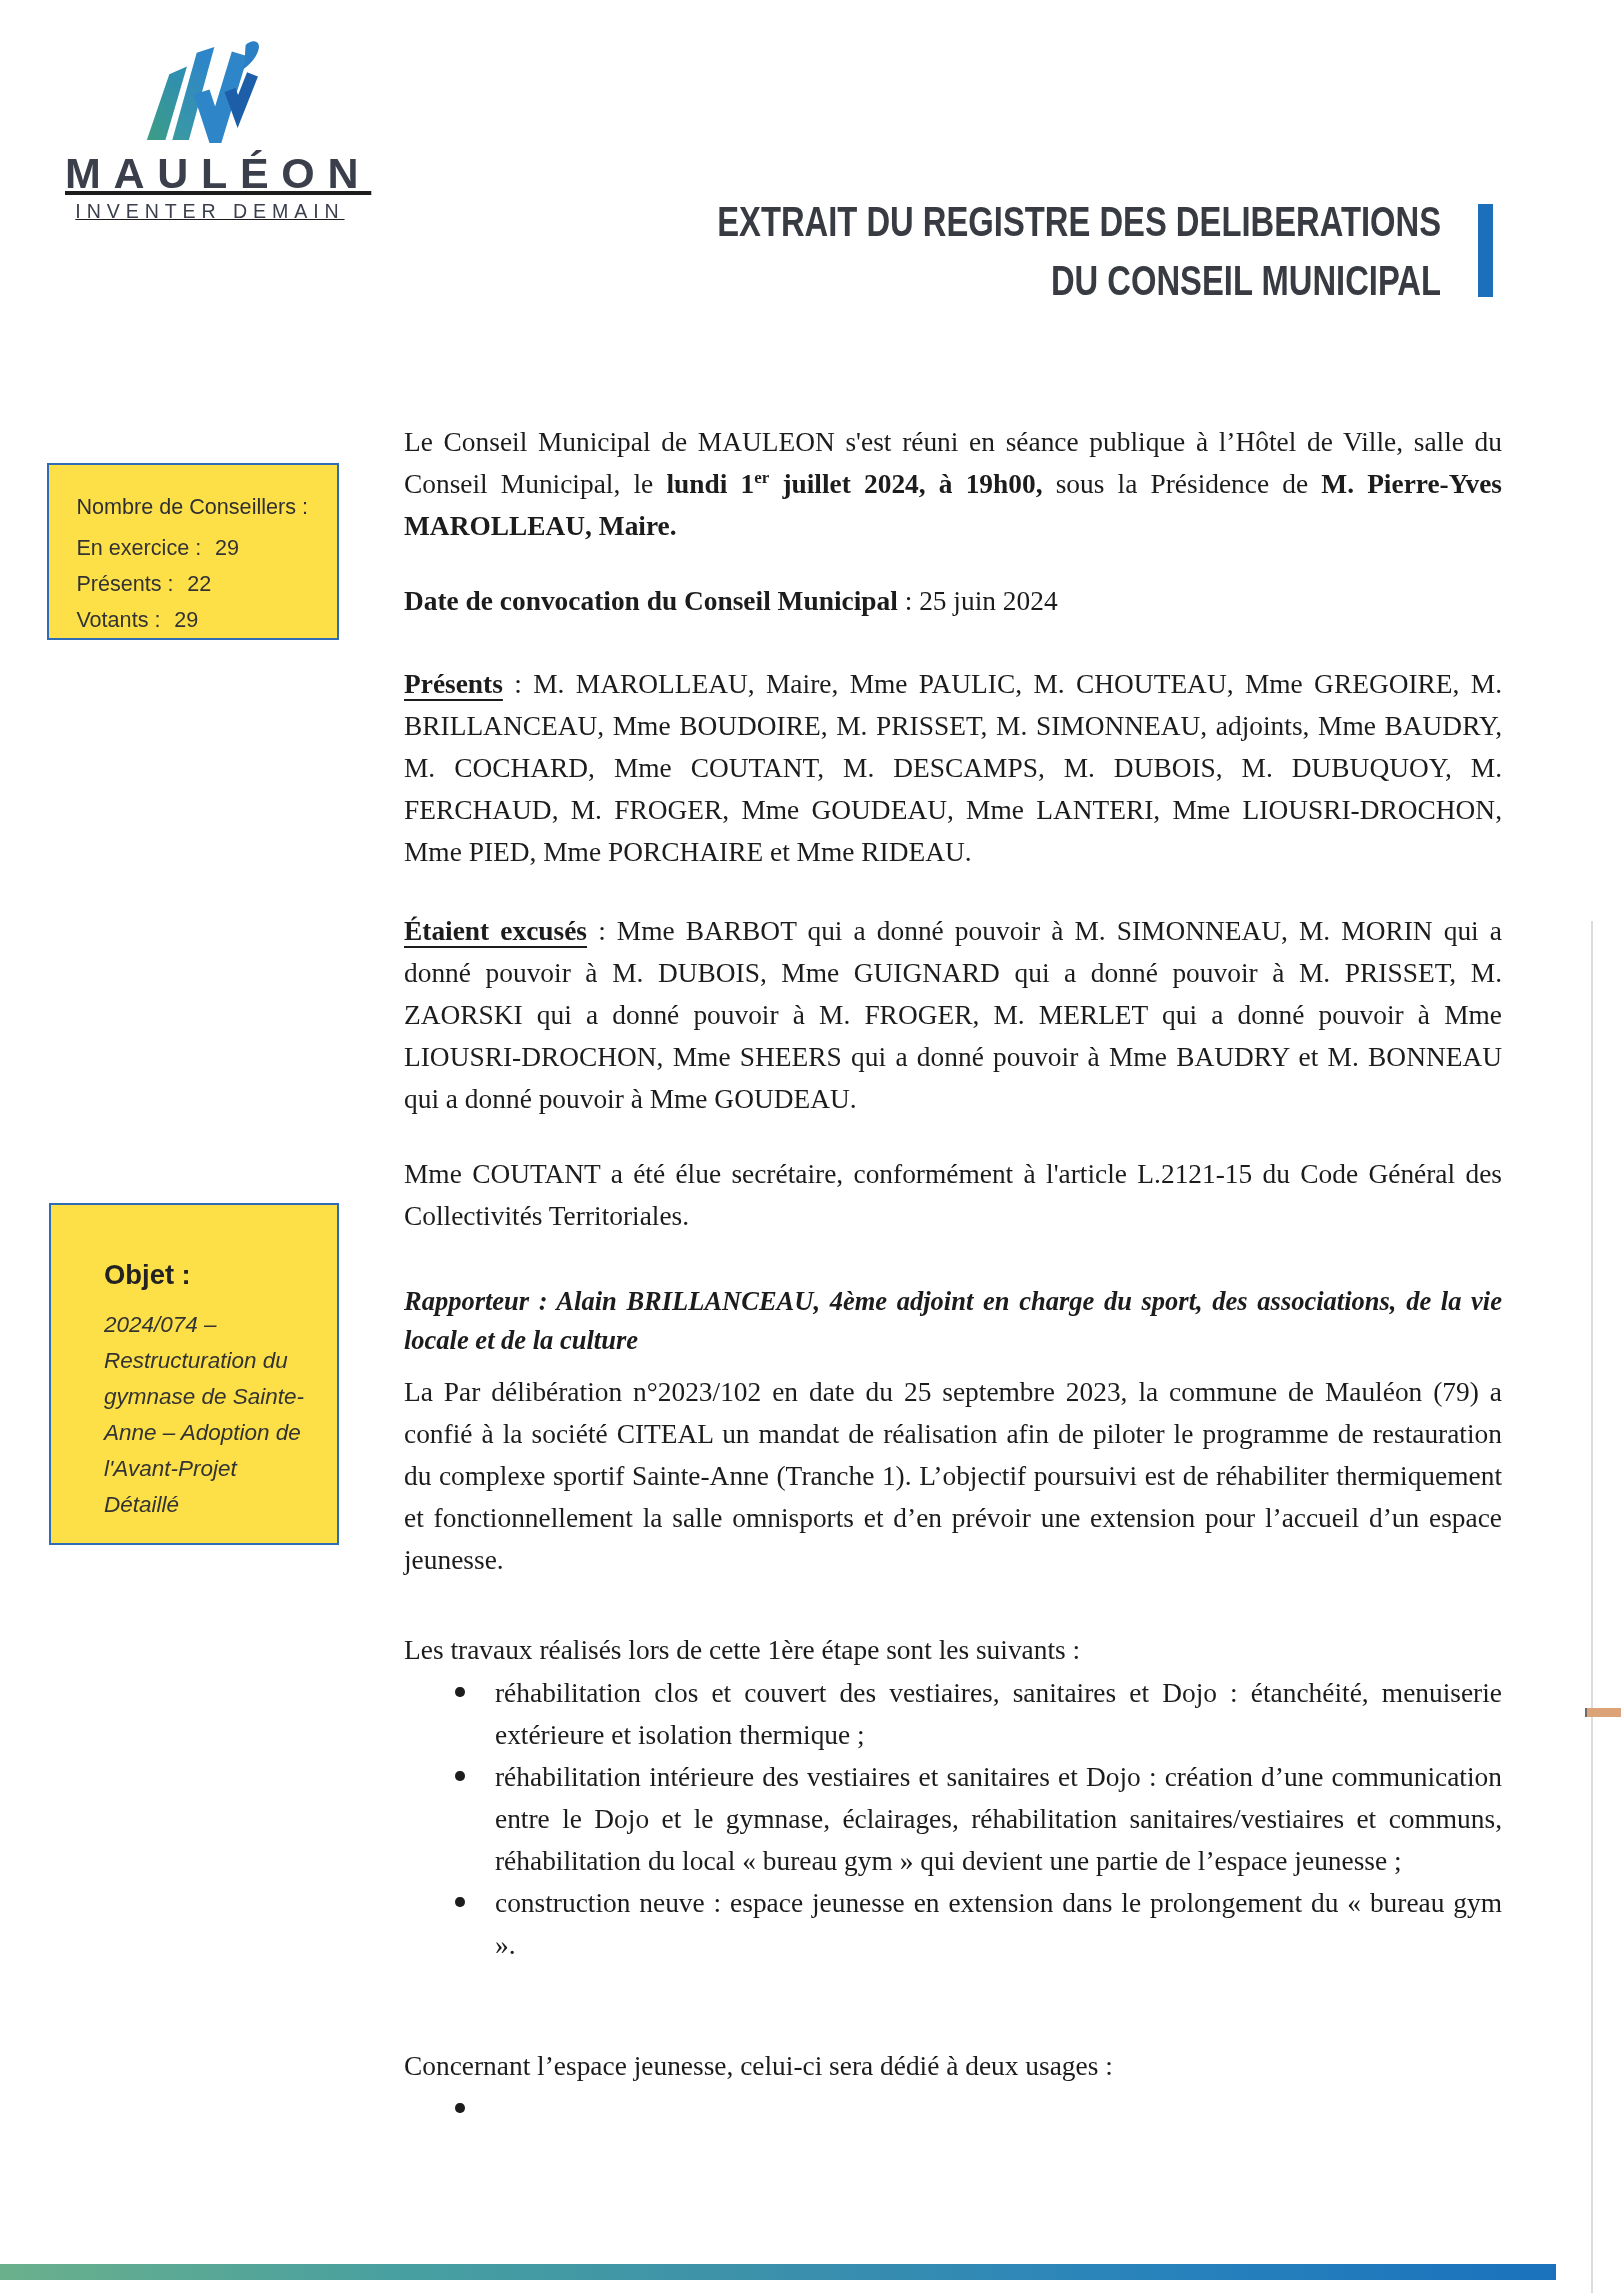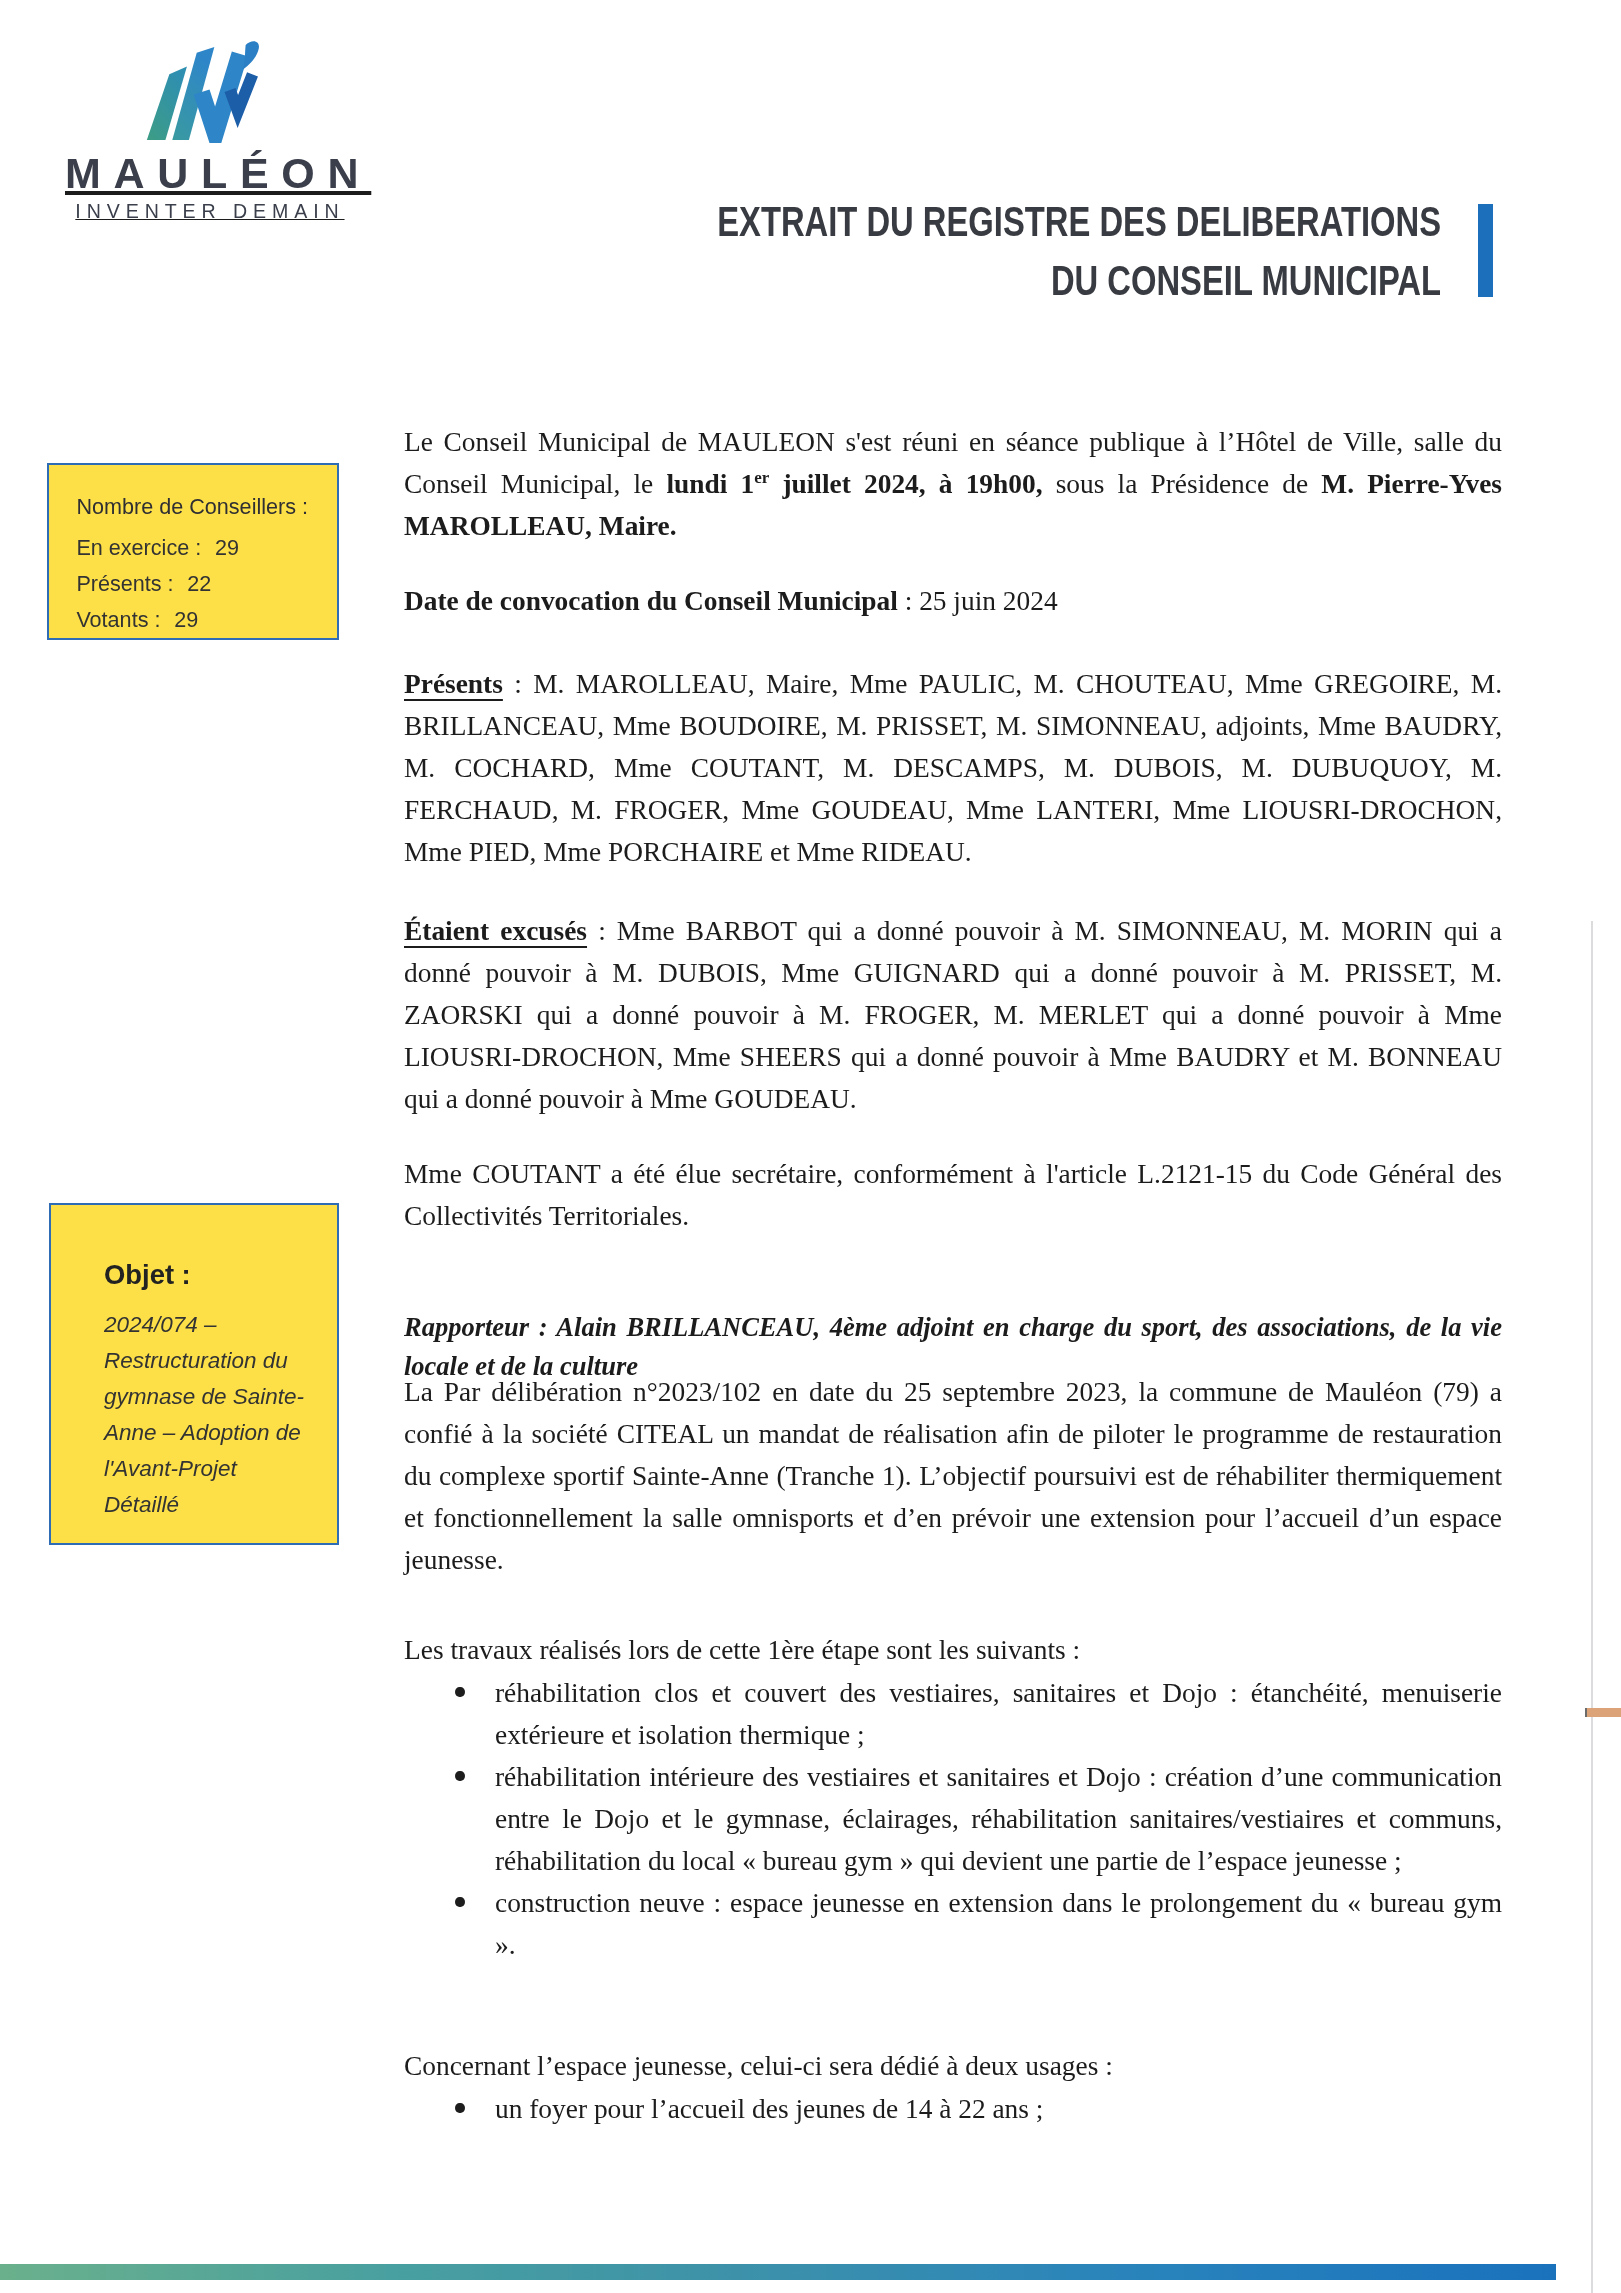--- a/index.html
+++ b/index.html
@@ -34,21 +34,21 @@
   .bo-title{font-size:27.4px;font-weight:700;color:#222;margin-bottom:15.7px;}
   .bo-text{font-size:22.5px;line-height:36px;width:204px;color:#333;font-style:italic;}
 
   
   .para{position:absolute;left:404px;width:1098px;font-size:27.4px;line-height:42px;
         text-align:justify;}
   b.lbl{font-weight:700;}
   .ul-lbl{font-weight:700;text-decoration:underline;text-underline-offset:5.9px;
           text-decoration-thickness:2px;}
   .rapporteur{font-family:"Liberation Serif",serif;font-style:italic;font-weight:700;
-              font-size:26.5px;line-height:39px;margin-top:26px;}
+              font-size:26.5px;line-height:39px;}
   sup{font-size:0.62em;vertical-align:super;line-height:0;}
 
   .blist{position:absolute;left:404px;width:1098px;}
   .bitem{position:relative;padding-left:91px;font-size:27.4px;line-height:42px;text-align:justify;}
   .bdot{position:absolute;left:51px;top:14.7px;width:9.8px;height:10.8px;border-radius:50%;
         background:#1d1d1d;}
 
   
   .footer-bar{position:absolute;left:0;top:2264px;width:1556px;height:15.7px;
               background:linear-gradient(90deg,#6ab08c 0%,#49a0a0 25%,#3f93a8 45%,#2a84bb 72%,#1a72bd 100%);}
@@ -148,21 +148,20 @@
       <span class="bdot"></span>
       <span>construction neuve : espace jeunesse en extension dans le prolongement du « bureau gym ».</span>
     </div>
   </div>
 
   <div class="para" style="top:2045px">Concernant l’espace jeunesse, celui-ci sera dédié à deux usages :</div>
 
   <div class="blist" style="top:2088px">
     <div class="bitem">
       <span class="bdot"></span>
-      <span>un foyer pour l’accueil des jeunes de 14 à 22 ans ;</span>
     </div>
   </div>
 
   <div class="footer-bar"></div>
   <div class="scan-vline"></div>
   <div class="scan-tab"></div>
 
 </div>
 
 

